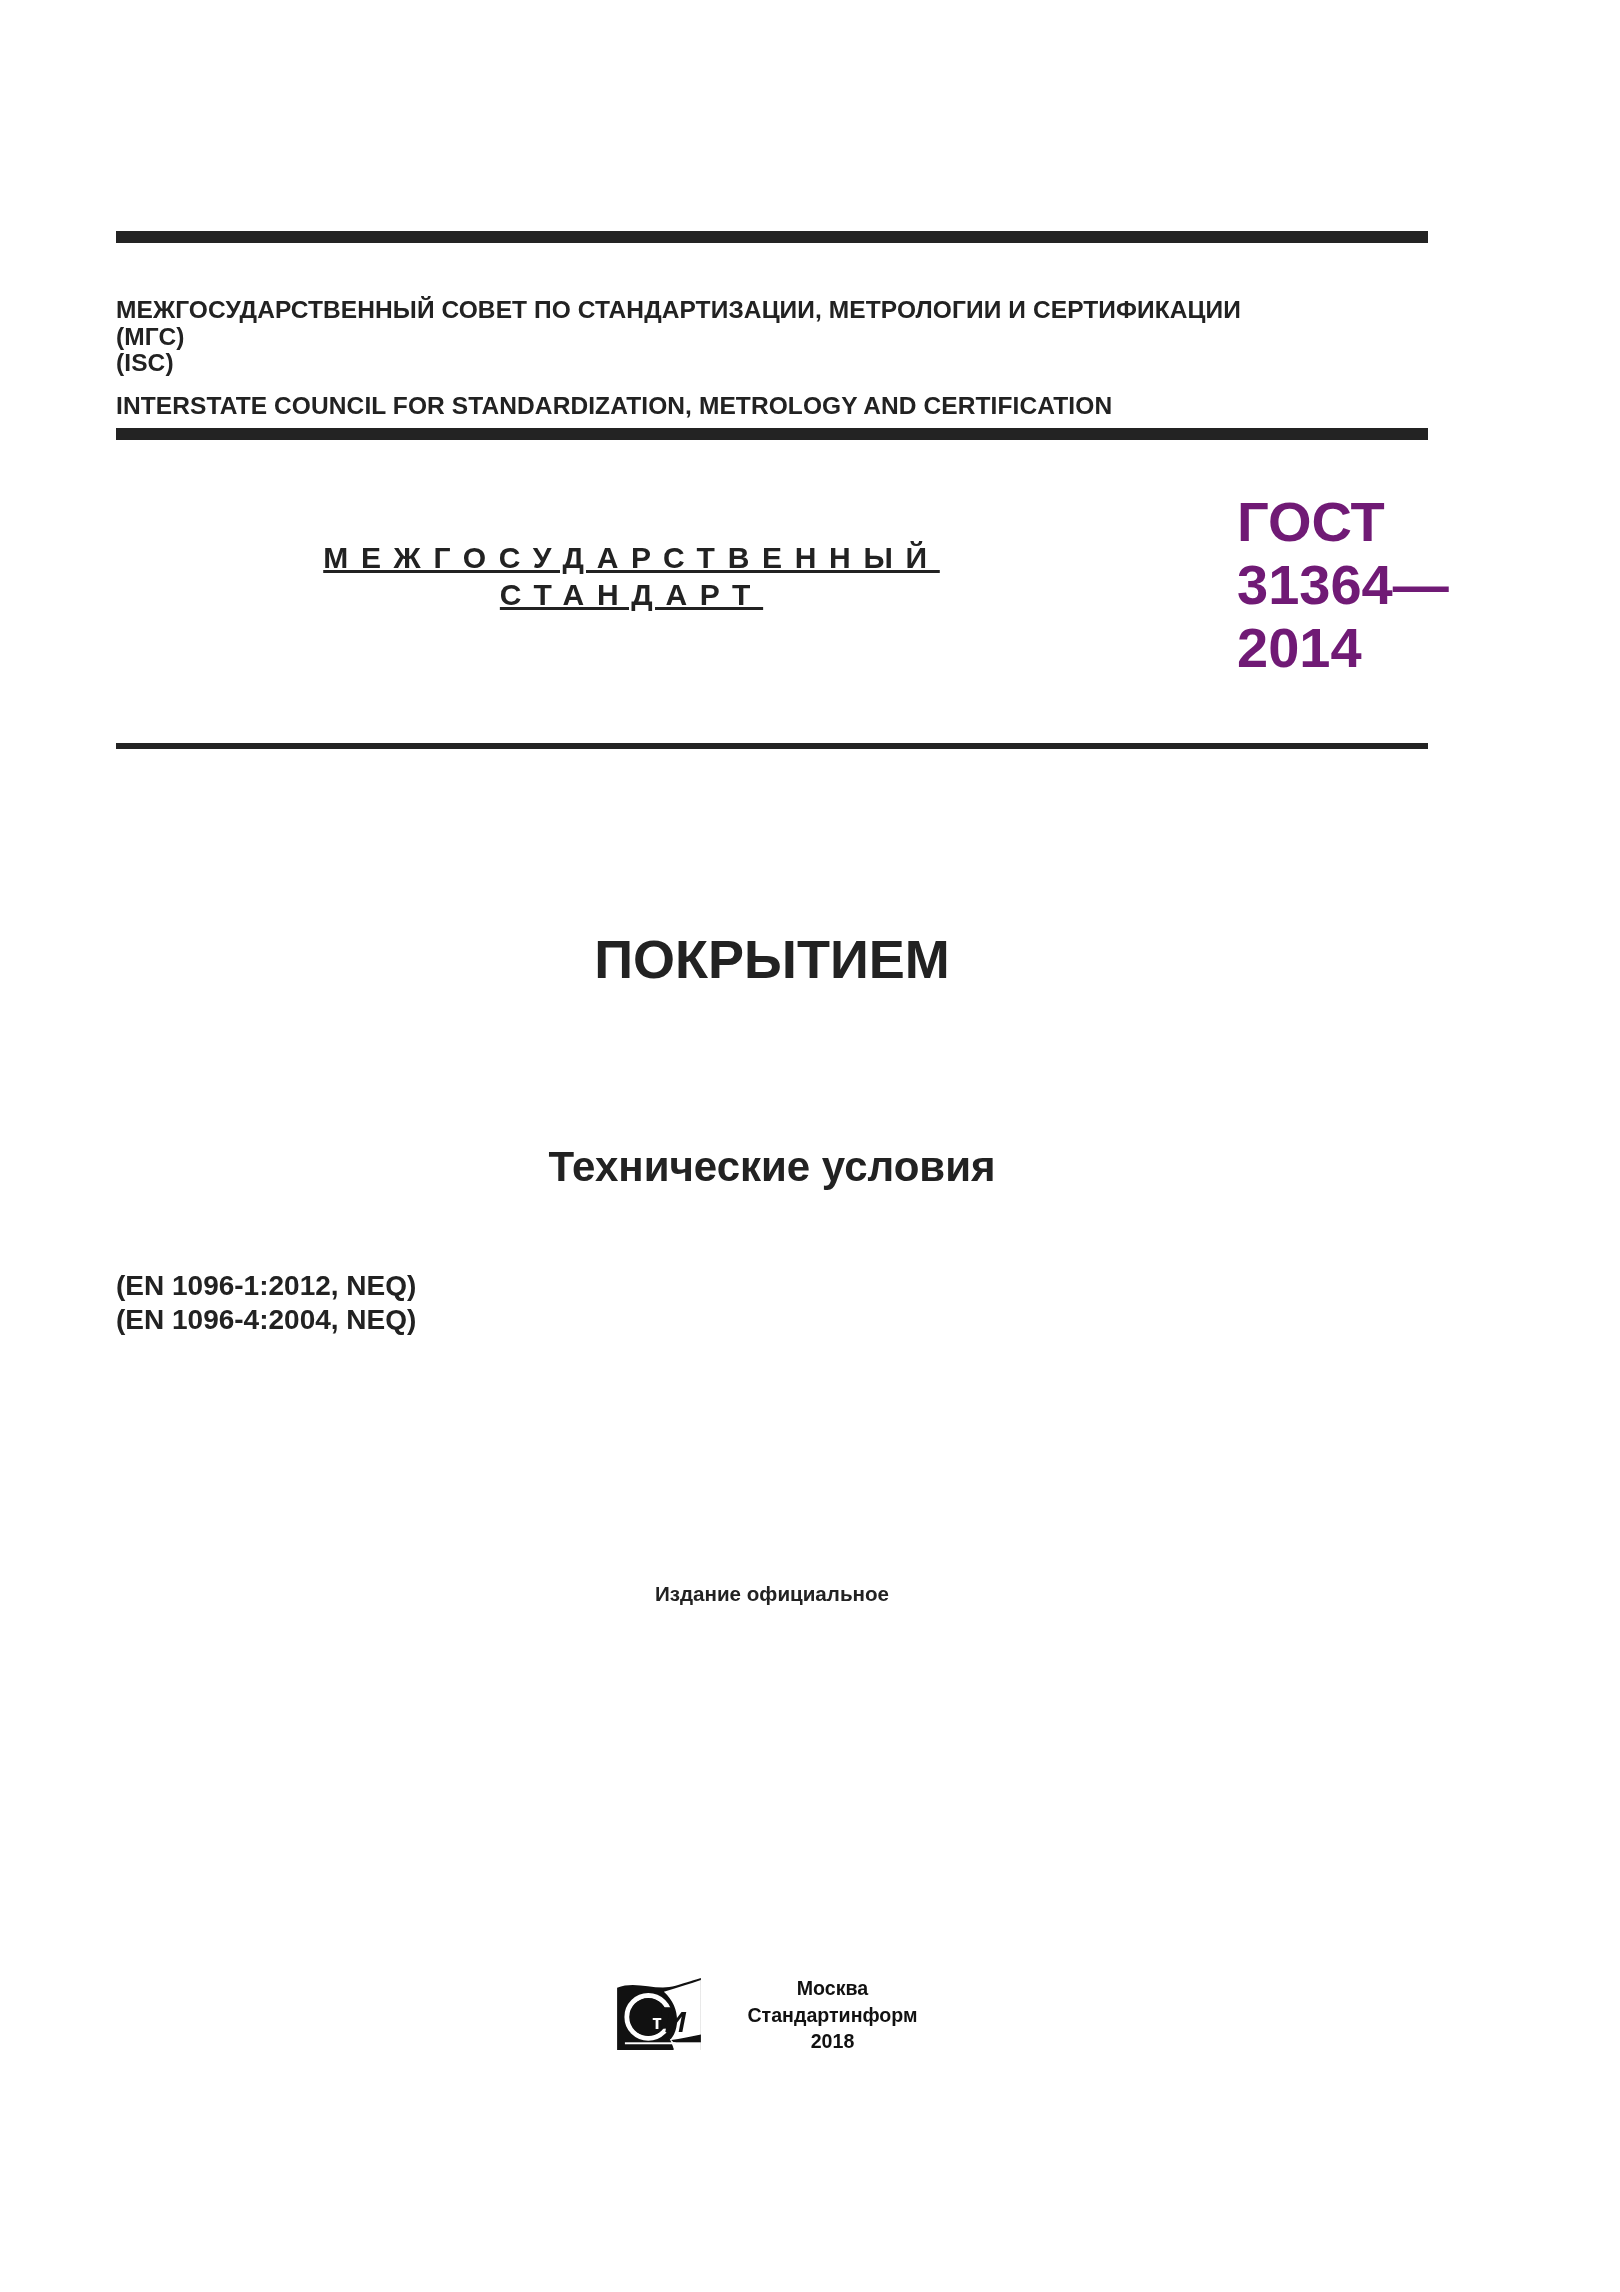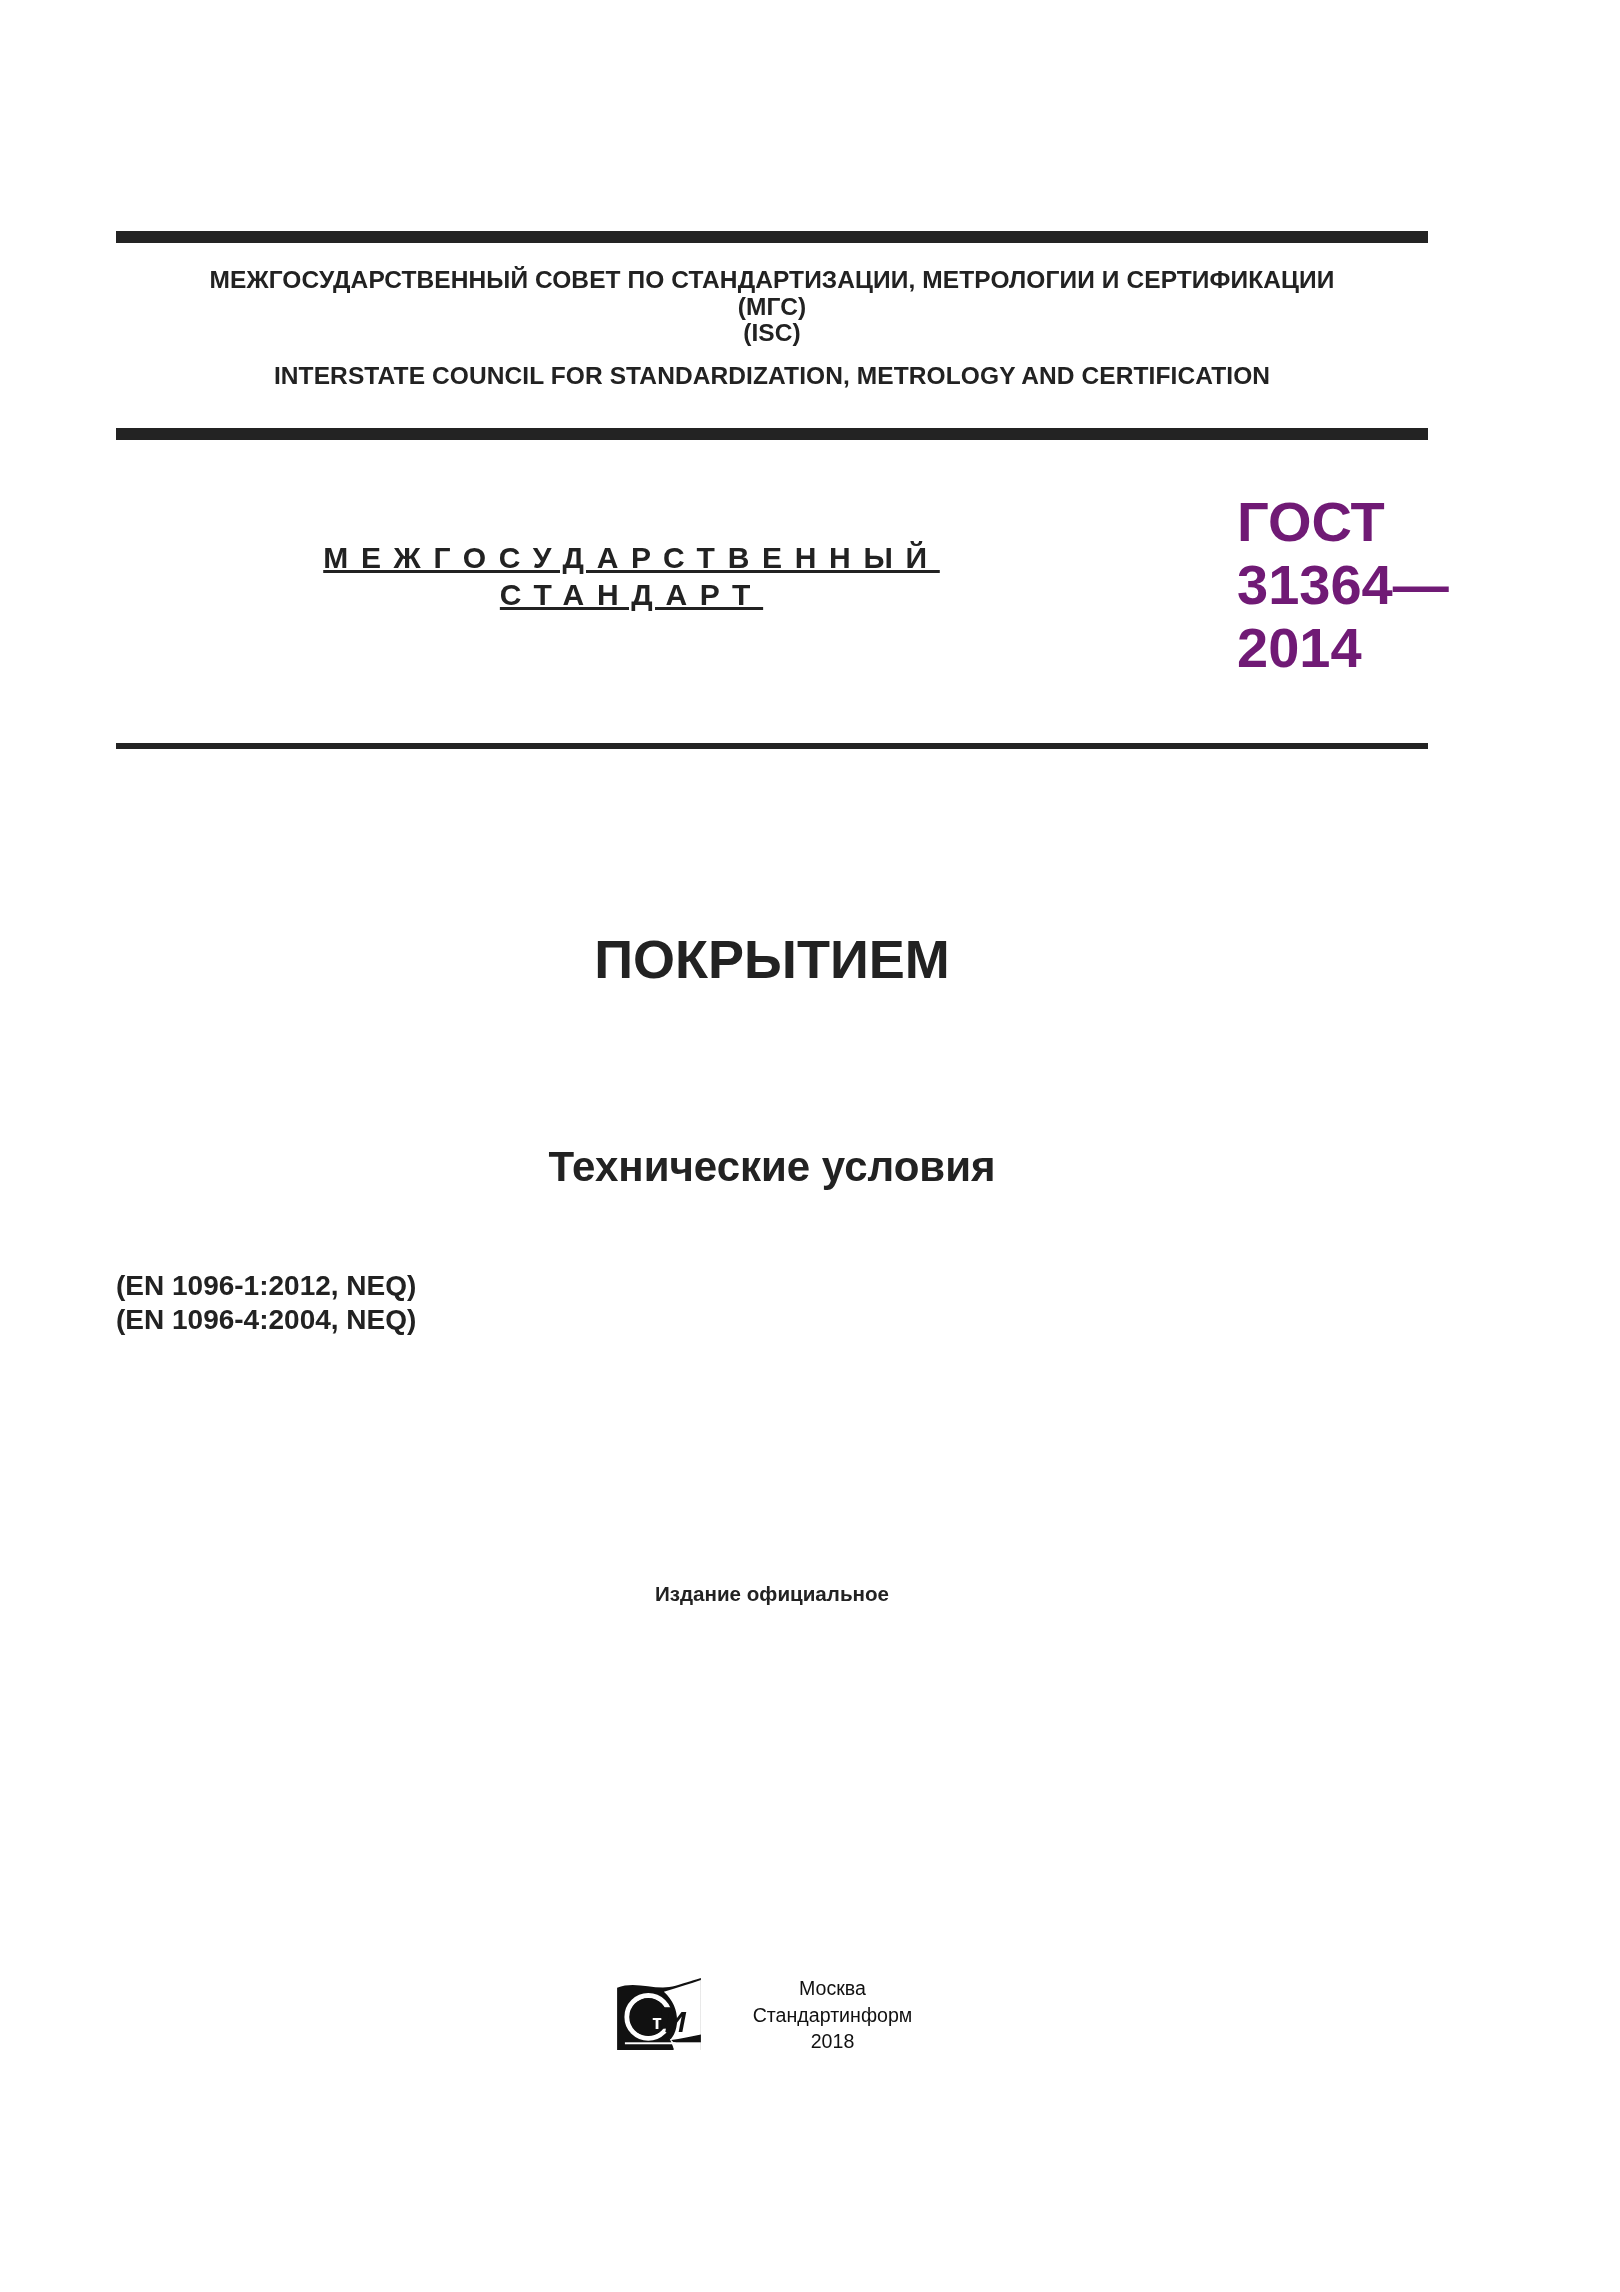--- a/index.html
+++ b/index.html
@@ -27,26 +27,27 @@
       width: 1312px;
       background: #232323;
     }
     .rule-thick { height: 11.8px; }
     .rule-thin { height: 5.9px; }
 
     .council {
       position: absolute;
       left: 116px;
       width: 1312px;
-      text-align: center;
+      text-align: left;
       font-weight: bold;
       font-size: 24.5px;
       line-height: 26.5px;
       letter-spacing: 0.1px;
       color: #222;
+      margin-top: 30px;
     }
     .council div { white-space: nowrap; }
 
     .std-type {
       position: absolute;
       left: 323px;
       width: 617px;
       text-align: center;
       font-weight: bold;
       font-size: 30px;
@@ -123,21 +124,21 @@
       top: 1978px;
       width: 92px;
       height: 76px;
     }
     .publisher-text {
       position: absolute;
       left: 720px;
       width: 225px;
       top: 1975px;
       text-align: center;
-      font-weight: normal;
+      font-weight: bold;
       font-size: 19.6px;
       line-height: 26.5px;
       color: #111;
     }
     .publisher-text div { white-space: nowrap; }
   </style>
 </head>
 <body>
 
 <div class="page">

